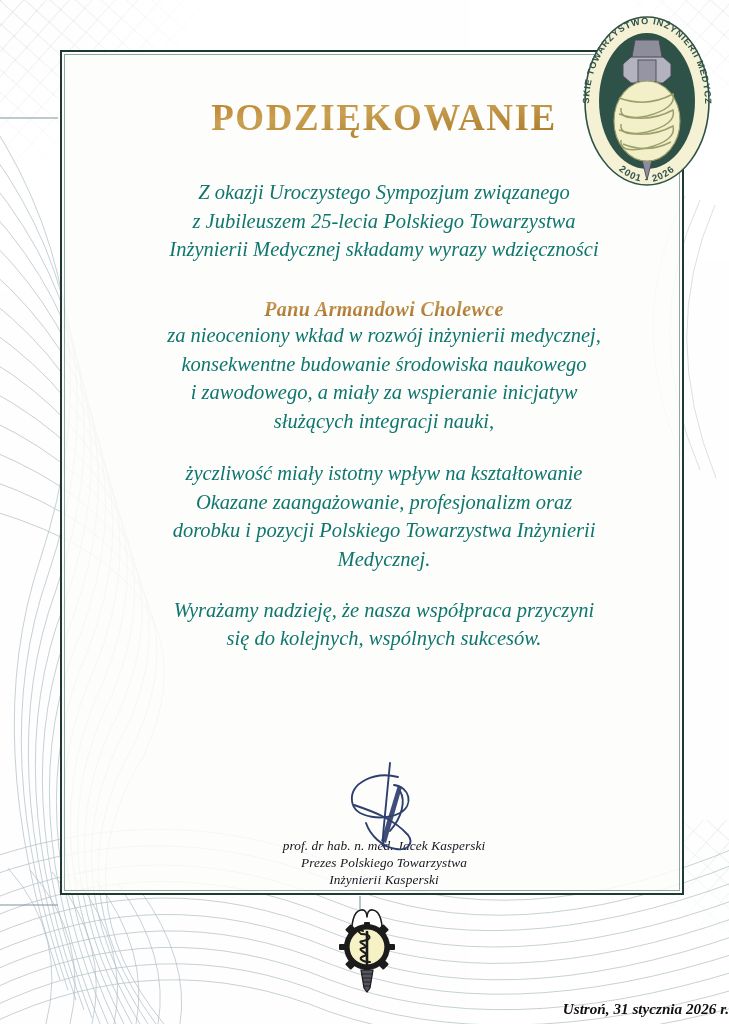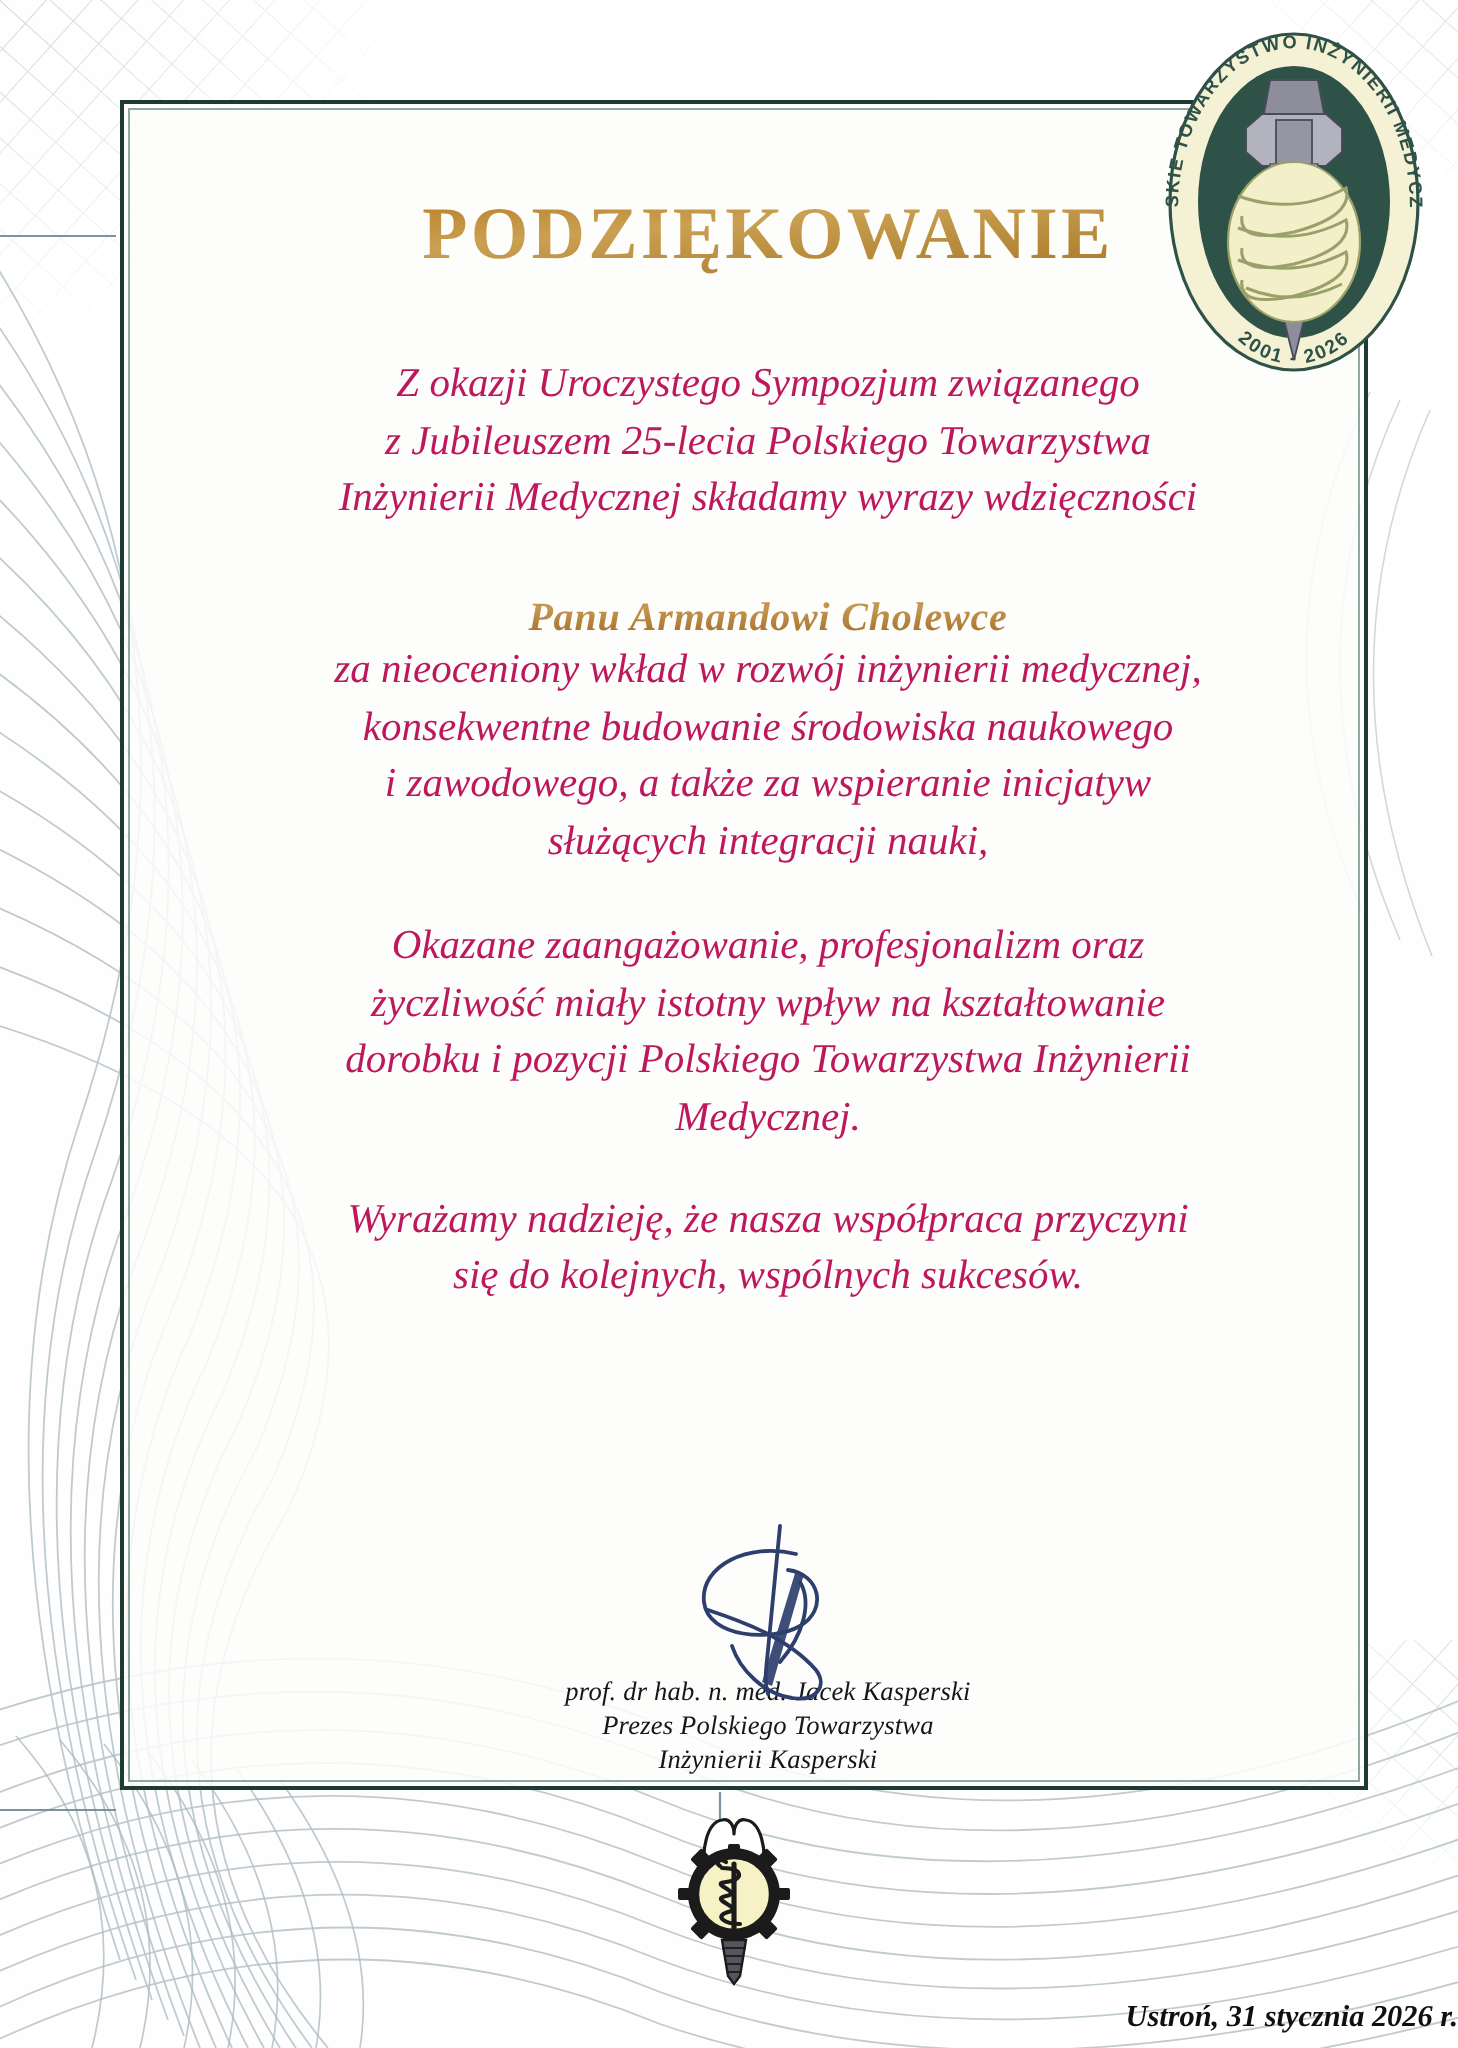--- a/index.html
+++ b/index.html
@@ -77,21 +77,21 @@
     color: #b5771f;
     -webkit-text-fill-color: transparent;
     text-shadow: 0 0 0 rgba(0,0,0,0);
   }
 
   .para {
     margin: 0;
     font-style: italic;
     font-size: 20.5px;
     line-height: 1.40;
-    color: #be185d;
+    color: #0f766e;
     font-family: "Liberation Serif", serif;
   }
   .para .ln { display: block; white-space: nowrap; }
 
   #intro-paragraph { margin-top: 39px; }
 
   #recipient-name {
     margin: 0;
     padding-top: 34px;
     font-size: 20px;
@@ -296,27 +296,27 @@
       <span class="ln">Z okazji Uroczystego Sympozjum związanego</span>
       <span class="ln">z Jubileuszem 25-lecia Polskiego Towarzystwa</span>
       <span class="ln">Inżynierii Medycznej składamy wyrazy wdzięczności</span>
     </p>
 
     <p id="recipient-name">Panu Armandowi Cholewce</p>
 
     <p class="para" id="merit-paragraph">
       <span class="ln">za nieoceniony wkład w rozwój inżynierii medycznej,</span>
       <span class="ln">konsekwentne budowanie środowiska naukowego</span>
-      <span class="ln">i zawodowego, a także za wspieranie inicjatyw</span>
+      <span class="ln">i zawodowego, a miały za wspieranie inicjatyw</span>
       <span class="ln">służących integracji nauki,</span>
     </p>
 
     <p class="para" id="impact-paragraph">
+      <span class="ln">życzliwość miały istotny wpływ na kształtowanie</span>
       <span class="ln">Okazane zaangażowanie, profesjonalizm oraz</span>
-      <span class="ln">życzliwość miały istotny wpływ na kształtowanie</span>
       <span class="ln">dorobku i pozycji Polskiego Towarzystwa Inżynierii</span>
       <span class="ln">Medycznej.</span>
     </p>
 
     <p class="para" id="closing-paragraph">
       <span class="ln">Wyrażamy nadzieję, że nasza współpraca przyczyni</span>
       <span class="ln">się do kolejnych, wspólnych sukcesów.</span>
     </p>
 
     <div id="signature-block">

